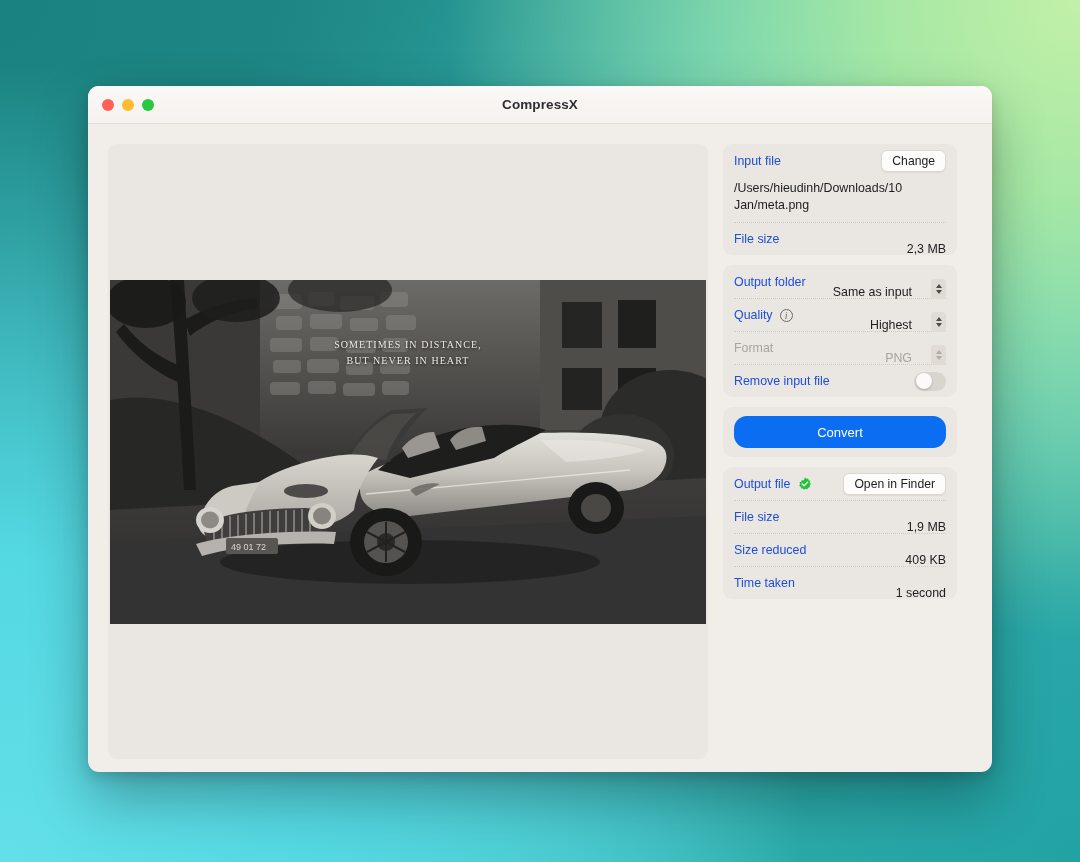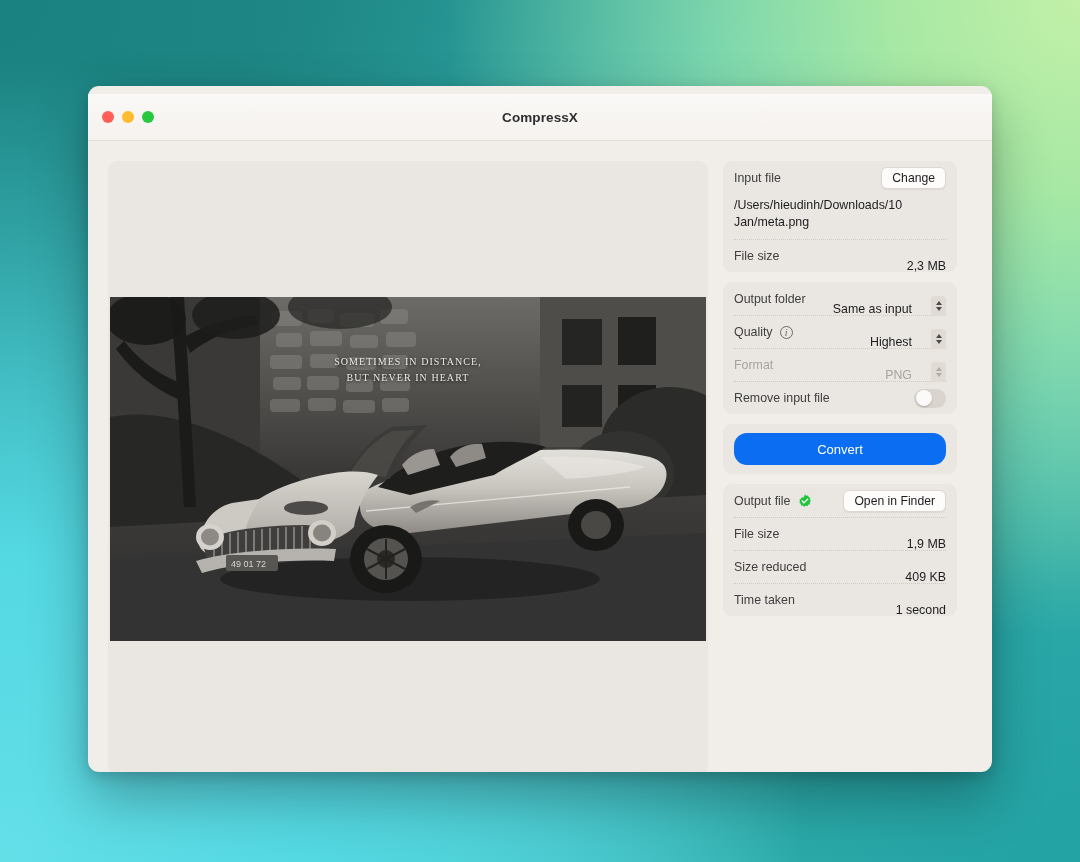--- a/index.html
+++ b/index.html
@@ -27,24 +27,24 @@
     position: absolute;
     left: 88px; top: 86px;
     width: 904px; height: 686px;
     background: #f1eeea;
     border-radius: 11px;
     box-shadow: 0 26px 56px rgba(0,0,0,.30), 0 4px 14px rgba(0,0,0,.16);
     overflow: hidden;
   }
   #titlebar {
     position: relative;
-    height: 47px;
+    height: 38px;
     background: linear-gradient(#fbf9f7, #f4f1ee);
     border-bottom: 1px solid #e1dcd6;
-    display: flex; align-items: center; margin-top: 8px;
+    display: flex; align-items: center;
   }
   .traffic { display: flex; gap: 8px; margin-left: 14px; }
   .dot { width: 12px; height: 12px; border-radius: 50%; }
   .dot.red    { background: #ff5f57; }
   .dot.yellow { background: #febc2e; }
   .dot.green  { background: #28c840; }
   #win-title {
     position: absolute; left: 0; right: 0; text-align: center;
     font-size: 13.5px; font-weight: bold; color: #2e2e30;
     letter-spacing: .1px;
@@ -82,21 +82,21 @@
     background: #eae6e2;
     border-radius: 9px;
     padding: 0 11px;
   }
   .row {
     display: flex; align-items: center; justify-content: space-between;
     height: 33px;
     font-size: 12.4px; color: #1d1d1f;
   }
   .row.sep { border-top: 1px dotted #cfc9c2; }
-  .label { color: #404040; white-space: nowrap; }
+  .label { color: #1d4ed8; white-space: nowrap; }
   .label.muted { color: #a9a39c; }
   .value { color: #1d1d1f; font-size: 12.4px; margin-top: 20px; }
   .value.muted { color: #a9a39c; }
   .path {
     font-size: 12.4px; color: #1d1d1f; line-height: 16.5px;
     padding: 3px 0 9px 0; word-break: break-word;
   }
   
   .pill-btn {
     background: #fdfcfb; border: 1px solid #ddd7d0;

